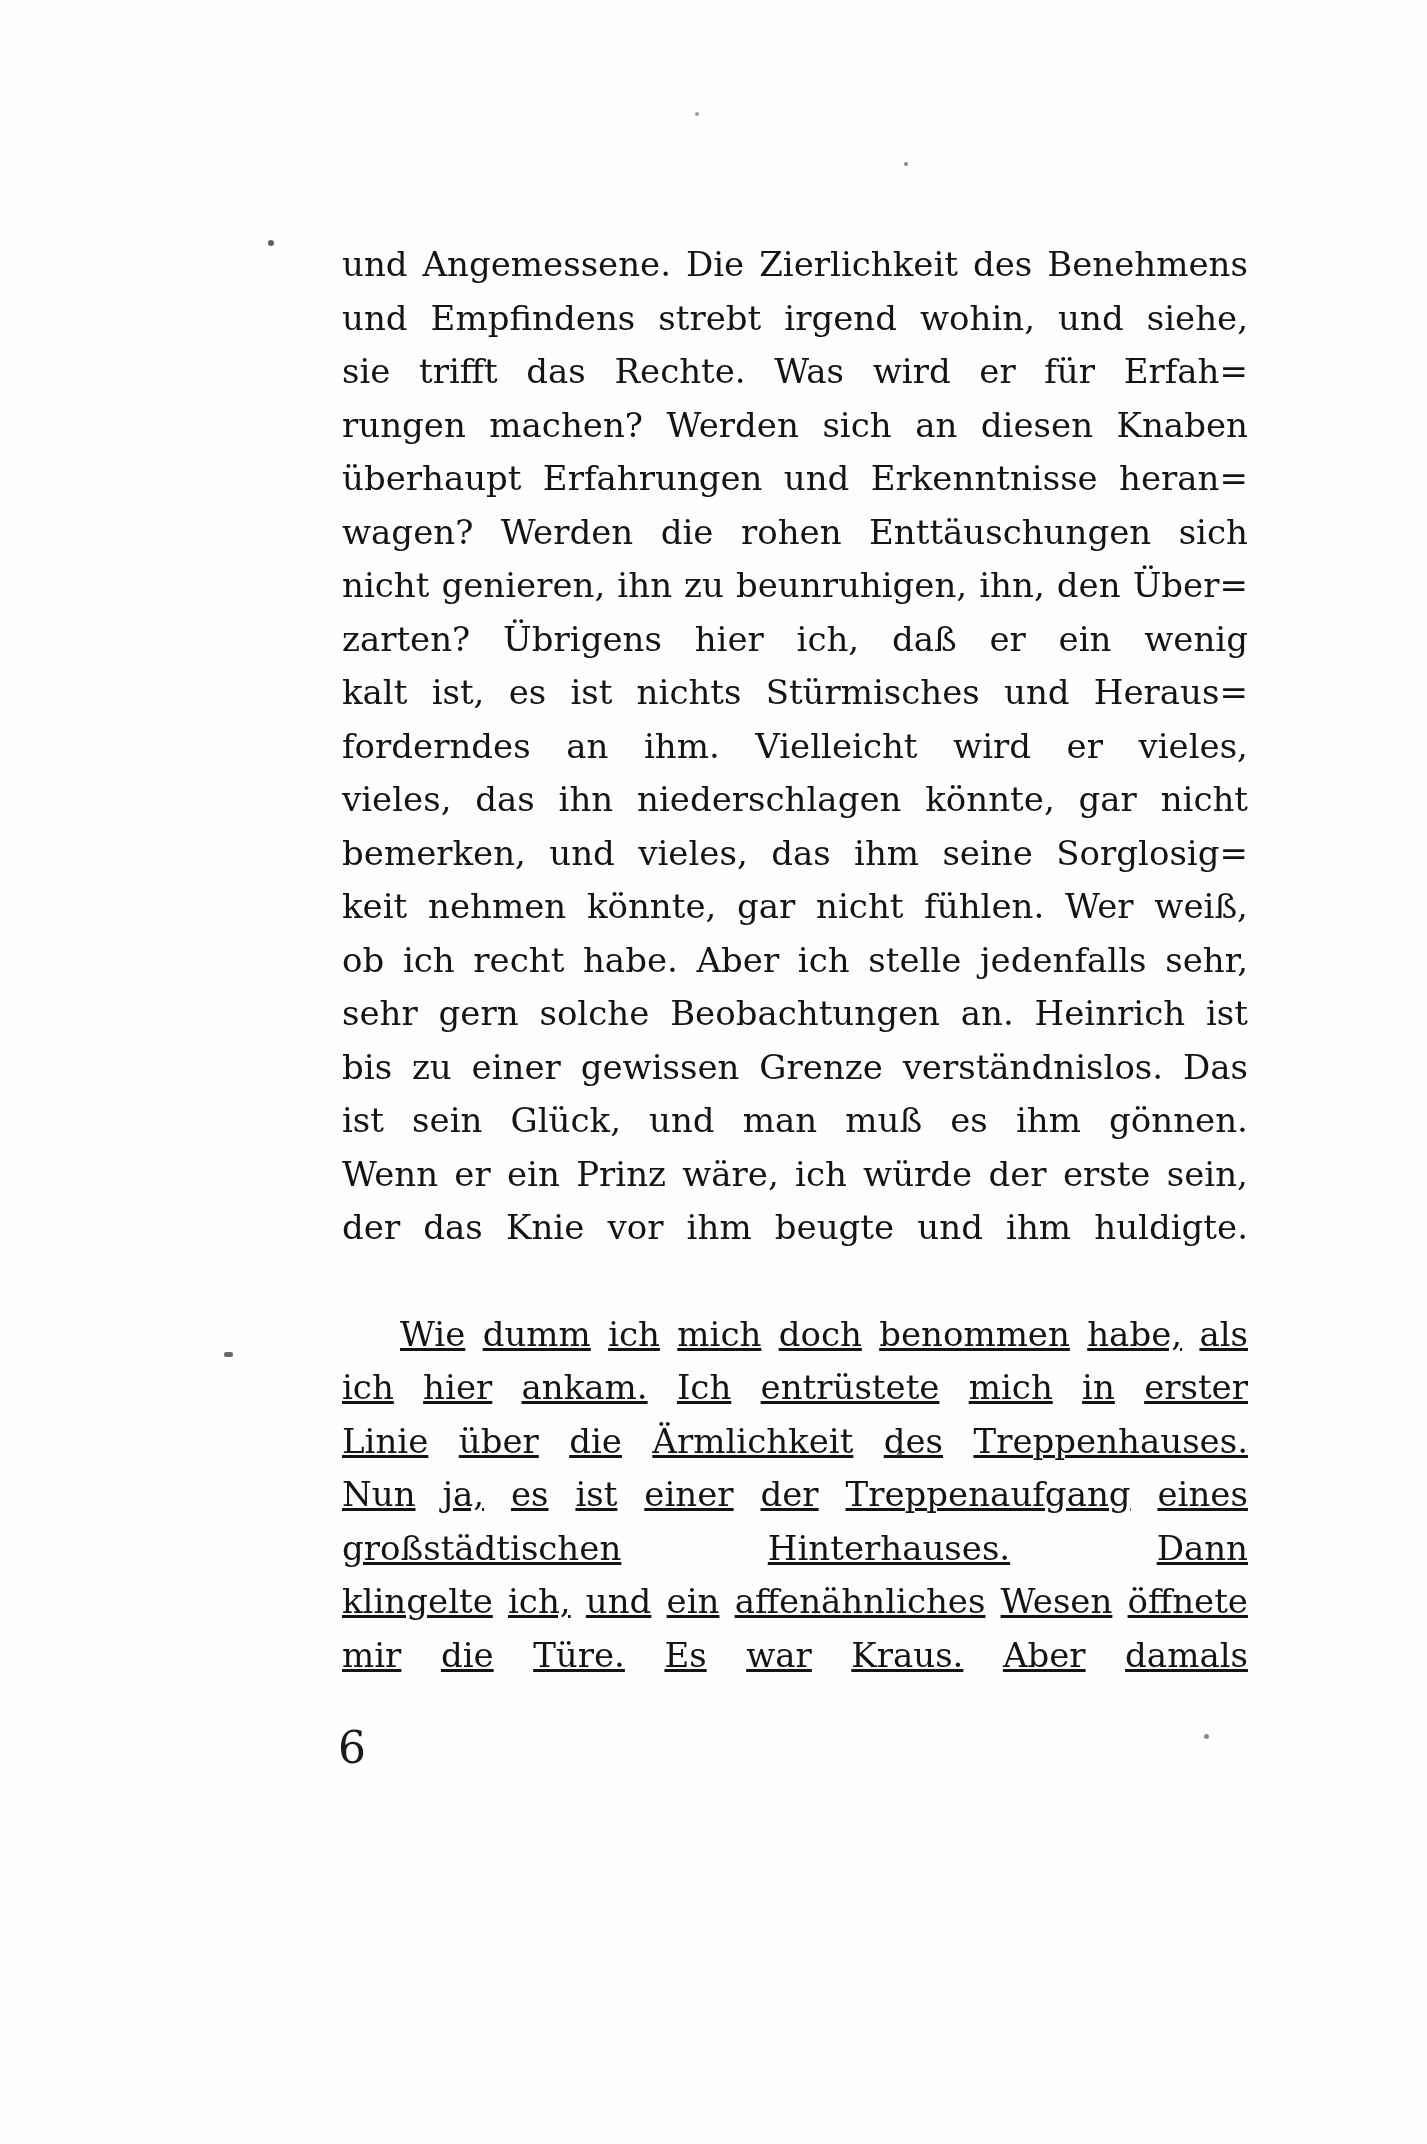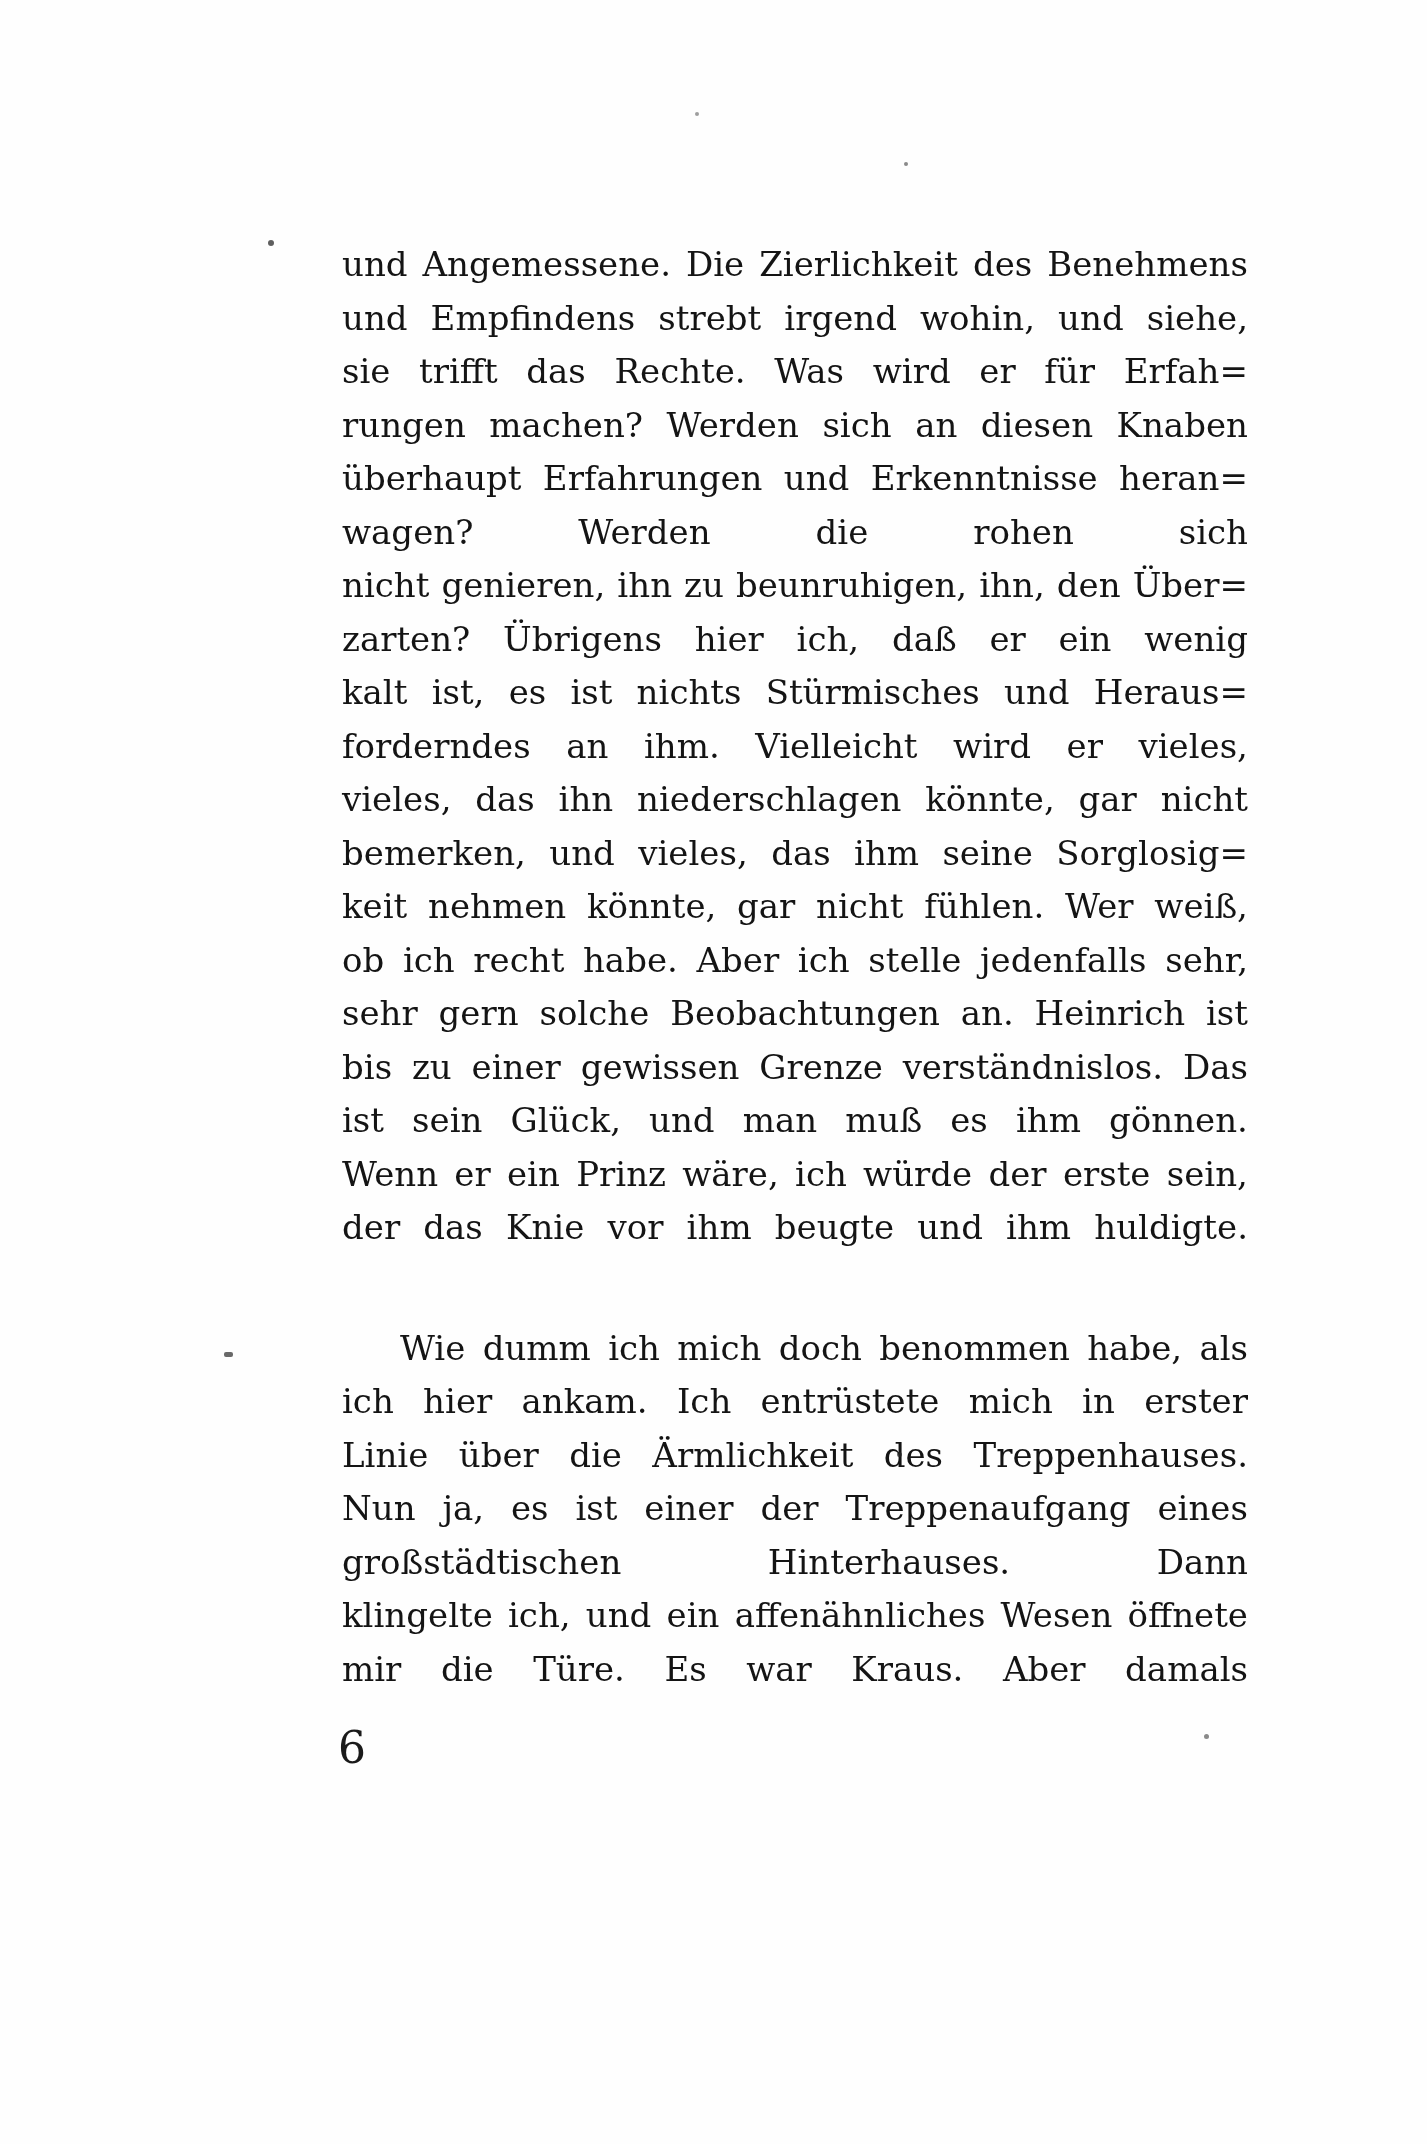--- a/index.html
+++ b/index.html
@@ -16,21 +16,21 @@
     font-family: "DejaVu Serif", "Liberation Serif", serif;
     color: #141414;
   }
   .text-block {
     position: absolute;
     left: 342px;
     top: 238px;
     width: 906px;
   }
   .paragraph { margin: 0; }
-  .paragraph + .paragraph { margin-top: 67px; }
+  .paragraph + .paragraph { margin-top: 53px; text-decoration: underline; }
   .line {
     height: 53.5px;
     line-height: 53.5px;
     font-size: 34px;
     white-space: nowrap;
     -webkit-font-smoothing: antialiased;
   }
   
   .line.just {
     display: flex;
@@ -108,20 +108,21 @@
           <span>Erfahrungen</span>
           <span>und</span>
           <span>Erkenntnisse</span>
           <span>heran=</span>
         </div>
         <div class="line just">
           <span>wagen?</span>
           <span>Werden</span>
           <span>die</span>
           <span>rohen</span>
+          <span>Enttäuschungen</span>
           <span>sich</span>
         </div>
         <div class="line just">
           <span>nicht</span>
           <span>genieren,</span>
           <span>ihn</span>
           <span>zu</span>
           <span>beunruhigen,</span>
           <span>ihn,</span>
           <span>den</span>

